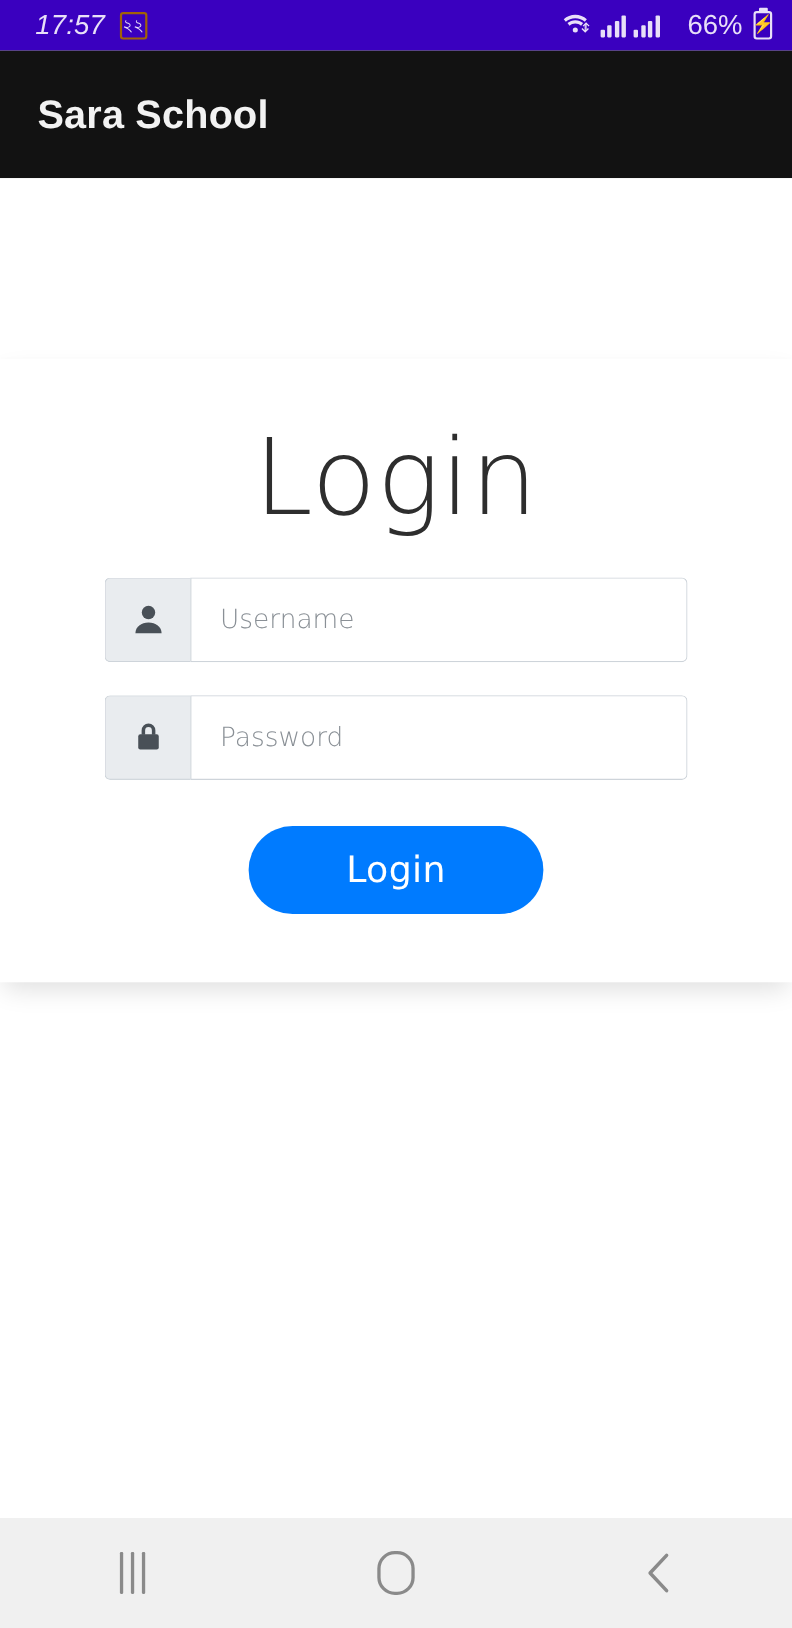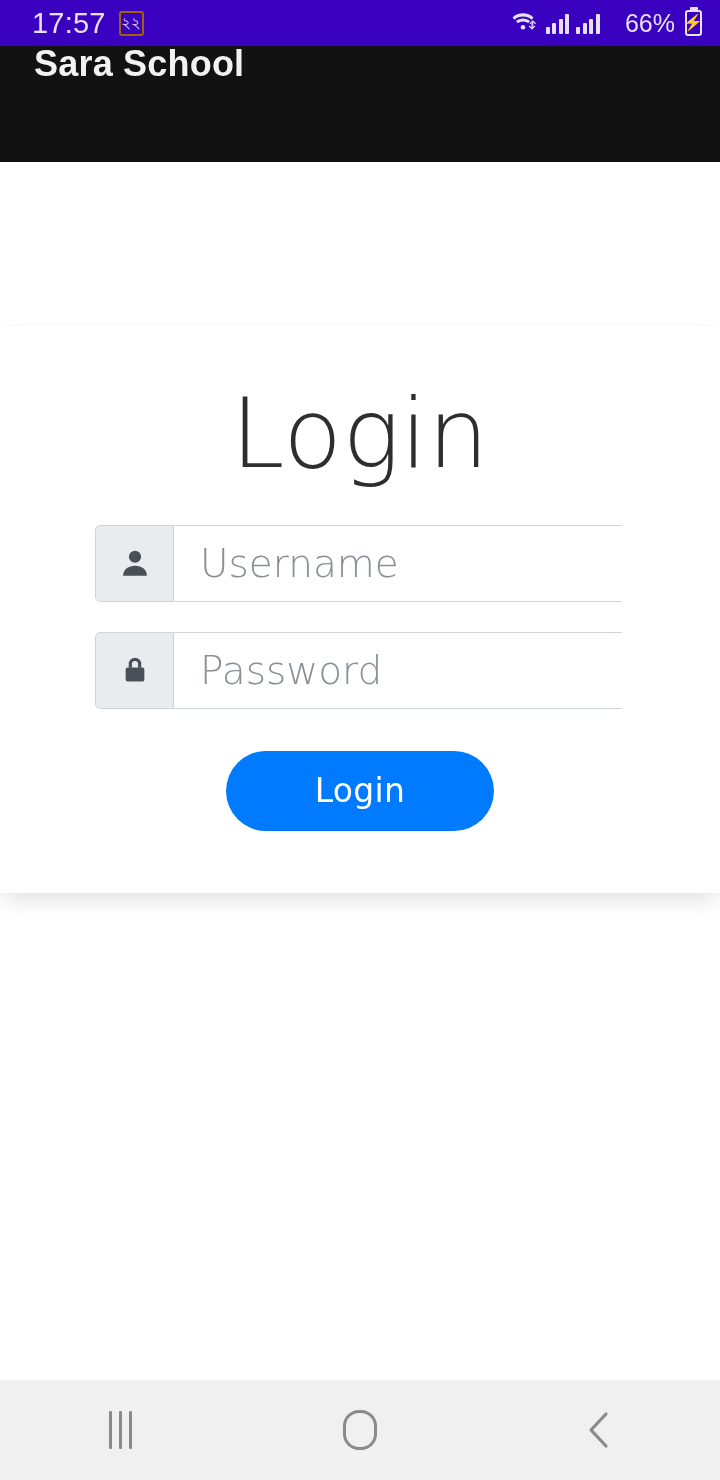--- a/index.html
+++ b/index.html
@@ -34,24 +34,25 @@
     box-sizing: border-box;
     flex: 0 0 auto;
   }
   .status-left {
     display: flex;
     align-items: center;
     gap: 13px;
   }
   .status-time {
     color: #e8dff8;
-    font-size: 29px;
+    font-size: 25px;
     font-weight: 400;
     letter-spacing: 0.2px;
     line-height: 1;
+    font-style: italic;
   }
   .status-badge {
     width: 25px;
     height: 25px;
     border: 2px solid #a16207;
     border-radius: 3px;
     display: flex;
     align-items: center;
     justify-content: center;
     box-sizing: border-box;
@@ -118,20 +119,21 @@
     font-size: 16px;
     color: #e8dff8;
     line-height: 1;
   }
 
   
   .app-bar {
     height: 116px;
     background: #121212;
     display: flex;
+    align-items: center;
     padding: 0 34px;
     box-sizing: border-box;
     flex: 0 0 auto;
   }
   .app-title {
     color: #f2f2f2;
     font-size: 36px;
     font-weight: bold;
     letter-spacing: 0.2px;
     line-height: 1;
@@ -189,21 +191,21 @@
     align-items: center;
     justify-content: center;
     box-sizing: border-box;
   }
   .form-input {
     flex: 1 1 auto;
     border: 1px solid #ced4da;
     border-radius: 0 5px 5px 0;
     background: #ffffff;
     font-family: "DejaVu Sans", sans-serif;
-    font-size: 39px;
+    font-size: 24px;
     font-weight: 300;
     color: #41464b;
     padding: 0 0 0 26px;
     box-sizing: border-box;
     outline: none;
   }
   .form-input::placeholder {
     color: #8a9096;
     opacity: 1;
     font-weight: 300;

